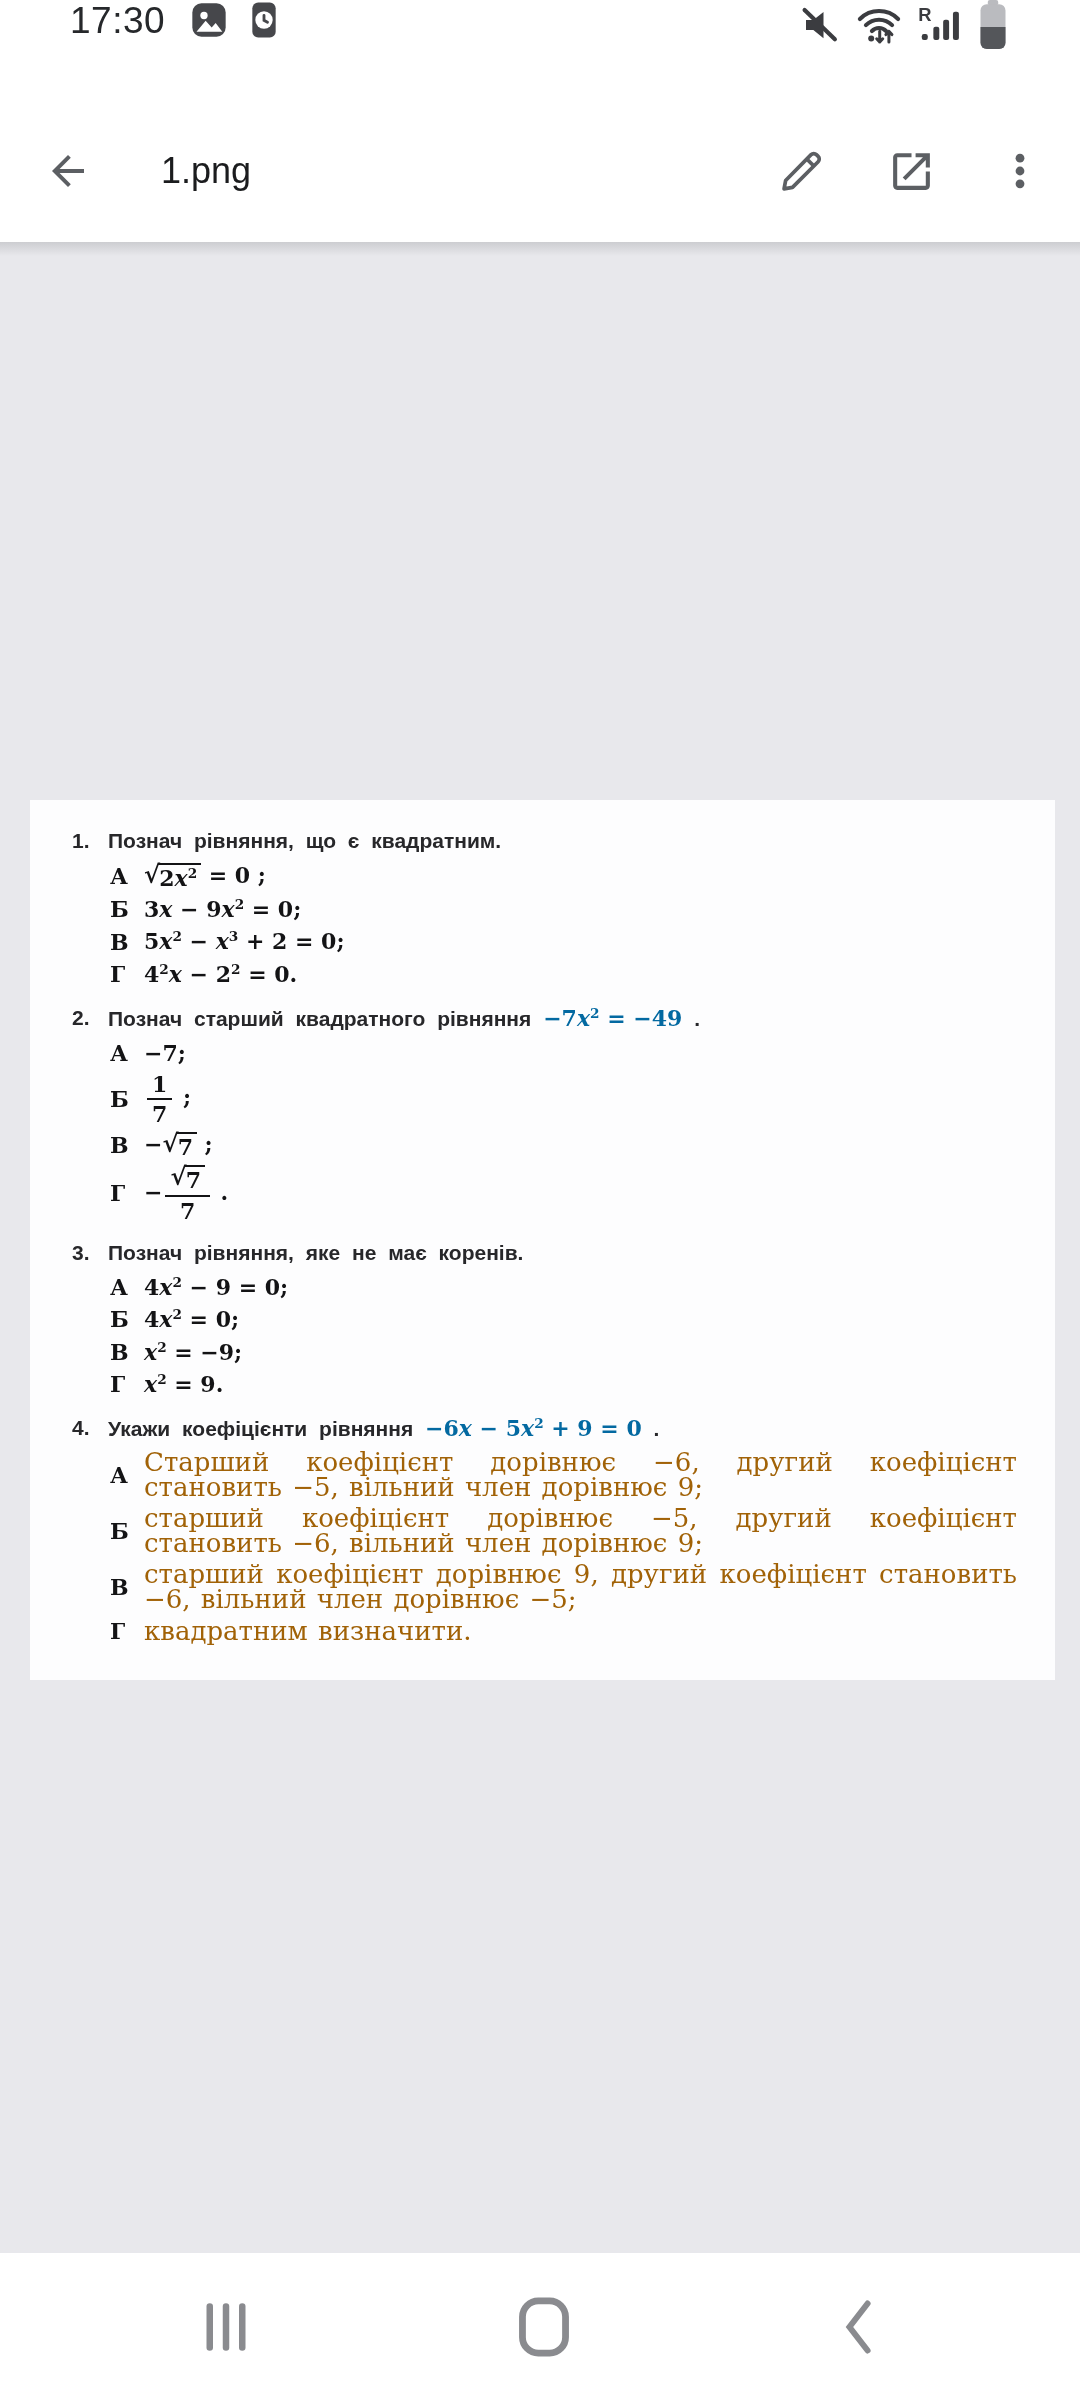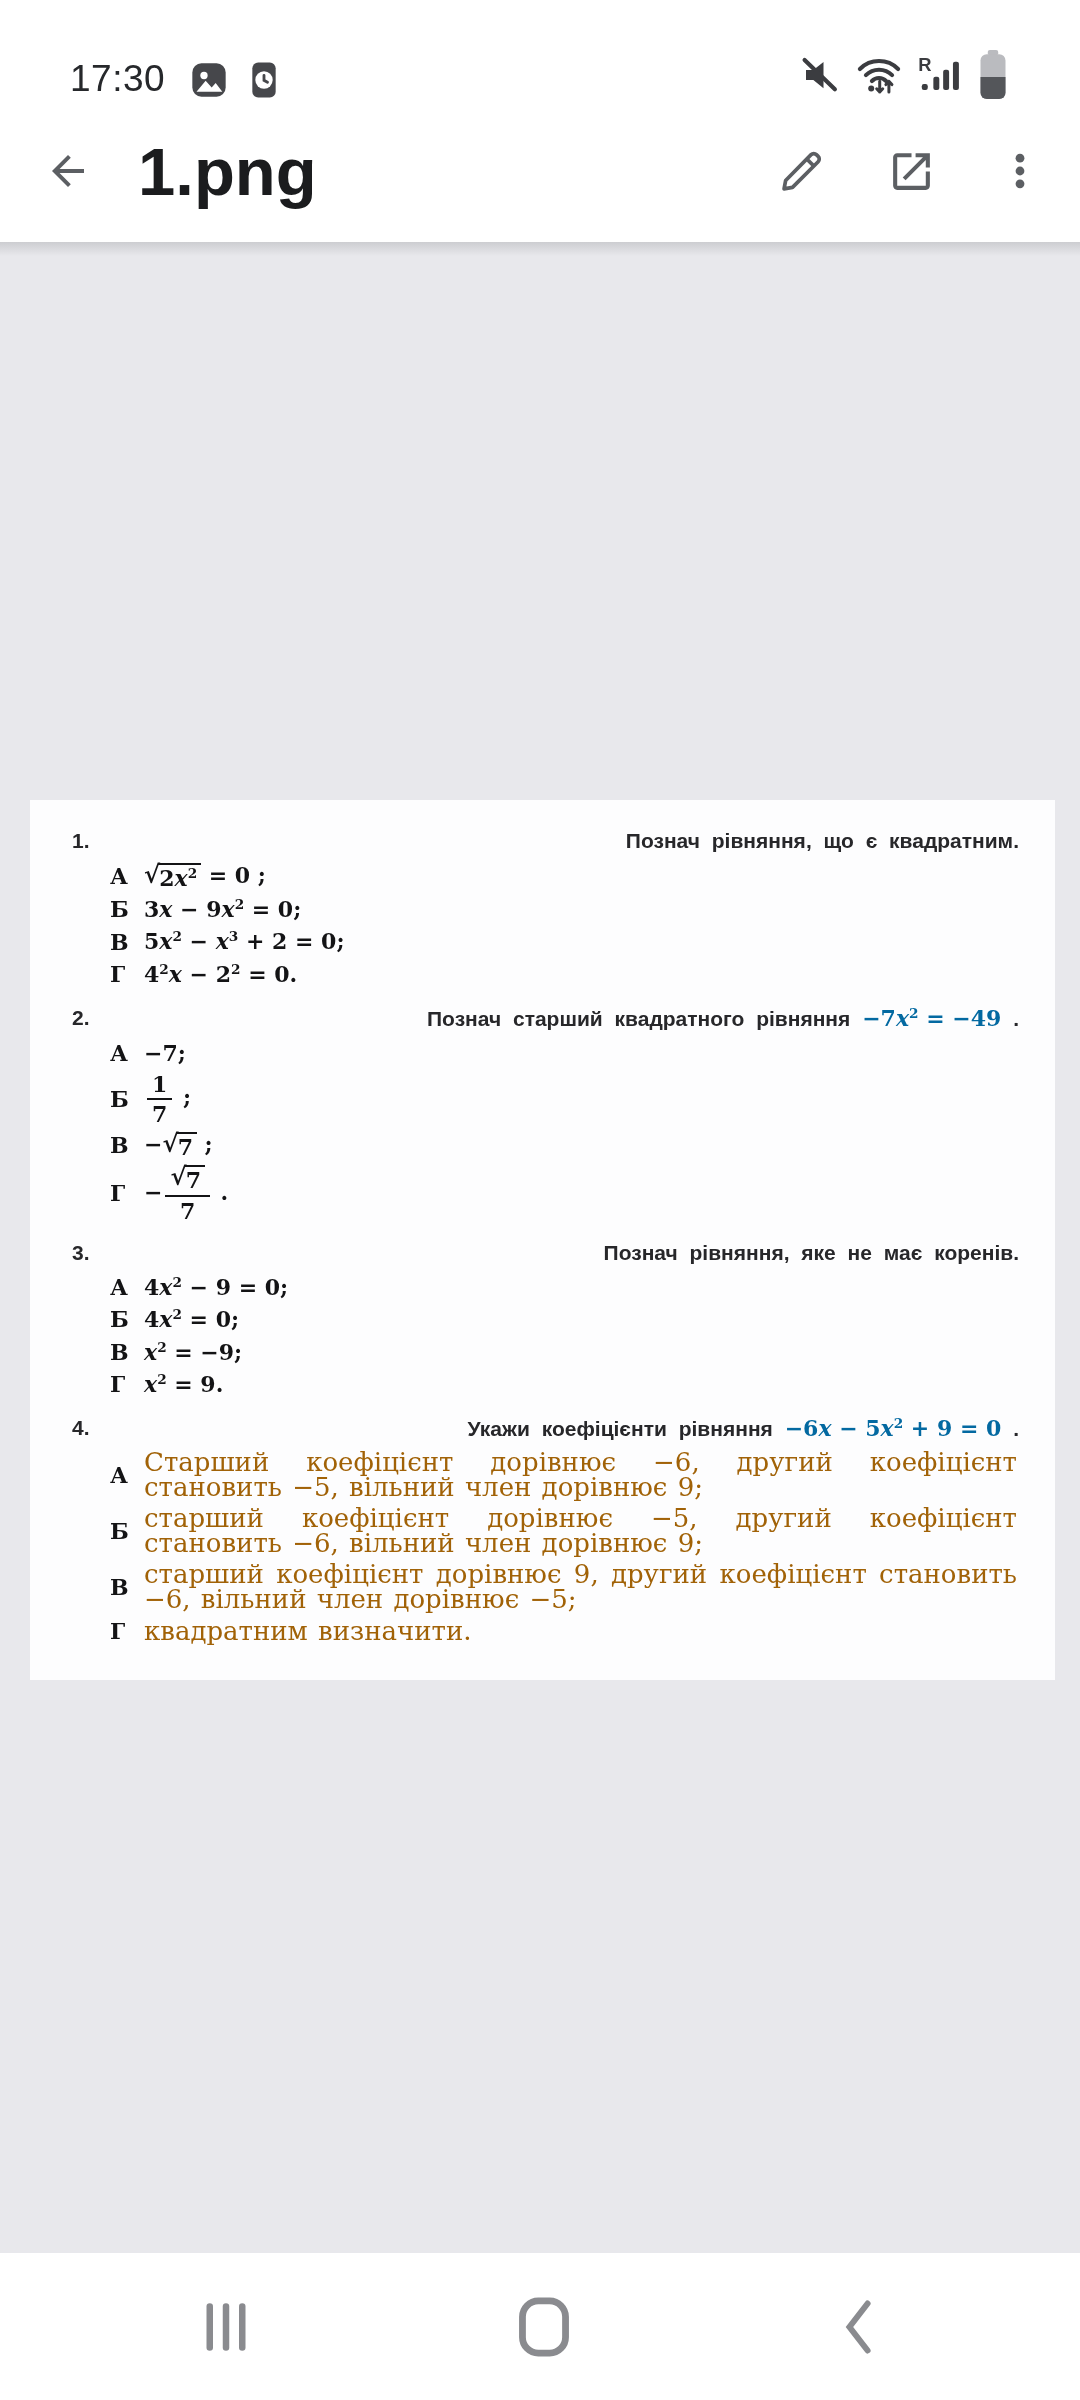--- a/index.html
+++ b/index.html
@@ -1,44 +1,44 @@
 <!DOCTYPE html>
 <html><head>
 <meta charset="utf-8">
 <style>
   html,body{margin:0;padding:0;background:#555;}
   .phone{position:relative;width:1080px;height:2400px;background:#e8e8ec;overflow:hidden;
          font-family:"Liberation Sans",sans-serif;}
 
   
   .status-bar{position:absolute;top:0;left:0;right:0;height:100px;background:#ffffff;
-              display:flex;align-items:flex-end;padding:0 72px 0 70px;box-sizing:border-box;}
+              display:flex;align-items:flex-start;padding:0 72px 0 70px;box-sizing:border-box;}
   .time{font-size:37px;color:#26282b;letter-spacing:.5px;}
   .sb-left{display:flex;align-items:center;gap:18px;margin-left:24px;}
   .sb-right{margin-left:auto;display:flex;align-items:center;gap:15px;}
   .sb-right svg,.sb-left svg{display:block;}
 
   
   .app-bar{position:absolute;top:100px;left:0;right:0;height:142px;background:#ffffff;
            display:flex;align-items:center;padding:0 38px 0 44px;box-sizing:border-box;}
   .icon-btn{border:none;background:none;padding:0;cursor:pointer;display:flex;align-items:center;justify-content:center;}
-  .app-title{font-size:67px;color:#1b1c1e;margin-left:46px;font-weight:700;}
+  .app-title{font-size:36px;color:#1b1c1e;margin-left:69px;font-weight:400;}
   .ab-actions{margin-left:auto;display:flex;align-items:center;gap:62px;}
   .app-shadow{position:absolute;top:242px;left:0;right:0;height:14px;
               background:linear-gradient(rgba(60,64,67,.16),rgba(60,64,67,0));}
 
   
   .document{position:absolute;top:800px;left:30px;width:1025px;background:#fdfdfe;
             padding:26px 36px 30px 42px;box-sizing:border-box;}
   .question{margin-bottom:16px;}
   .question:last-child{margin-bottom:0;}
   .qhead{display:flex;font-weight:bold;font-size:21px;line-height:30px;color:#27272a;
          word-spacing:6px;margin-bottom:5px;}
   .qnum{flex:none;width:36px;}
-  .qstem{flex:1;text-align:right;}
+  .qstem{flex:1;}
   .stem-formula{font-family:"DejaVu Serif",serif;font-weight:bold;font-size:22px;color:#0369a1;word-spacing:0;}
   .opt-row{display:flex;align-items:center;margin:6px 0 6px 38px;}
   .opt-letter{flex:none;width:34px;font-family:"DejaVu Serif",serif;font-weight:bold;
               font-size:22px;color:#131315;}
   .opt-formula{font-family:"DejaVu Serif",serif;font-weight:bold;font-size:22px;
                line-height:1.2;color:#131315;white-space:nowrap;}
   .opt-text{flex:1;font-family:"DejaVu Serif",serif;font-size:26px;line-height:25px;
             color:#a16207;text-align:justify;word-spacing:2px;padding-right:2px;}
   .tk-v{font-style:italic;}
   sup.tk-sup{font-size:.62em;line-height:0;}

